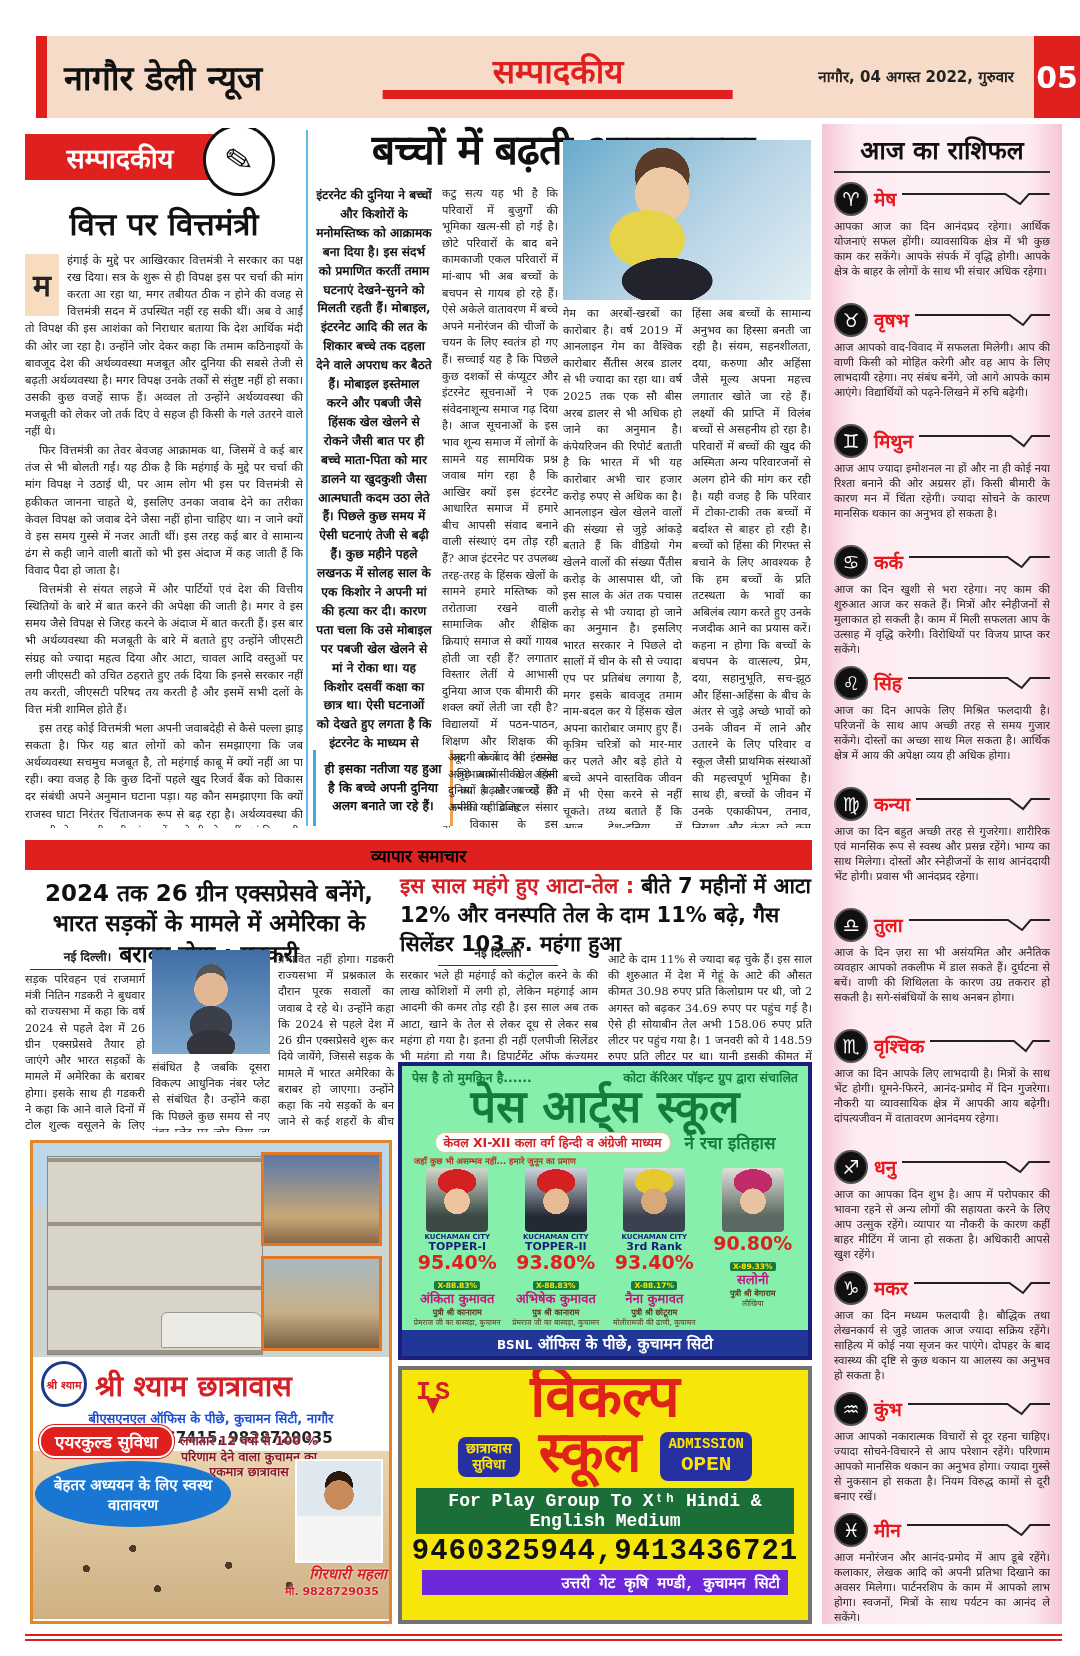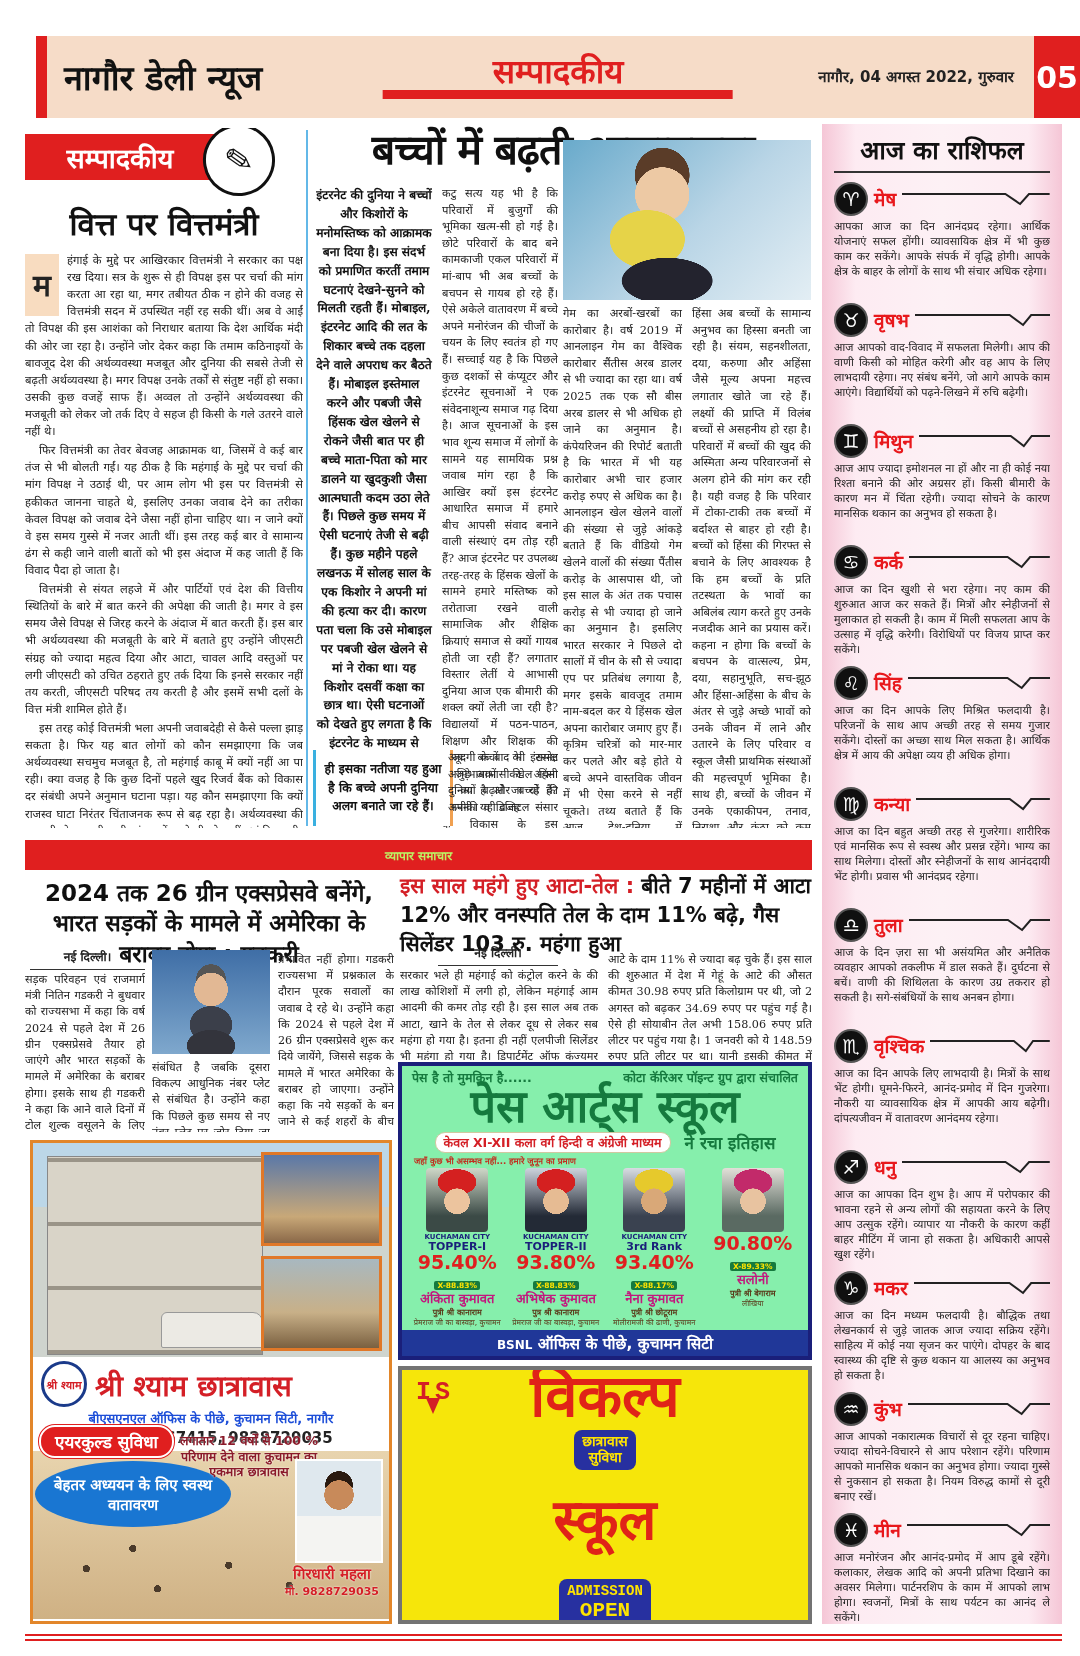--- a/index.html
+++ b/index.html
@@ -57,22 +57,22 @@
   .ho-title{font-size:25px;font-weight:bold;color:#111;text-align:center;border-bottom:2px solid #333;
             padding-bottom:5px;margin-bottom:8px;}
   .sign{height:119px;overflow:hidden;margin-bottom:2px;}
   .sign-head{display:flex;align-items:center;gap:6px;height:36px;}
   .zicon{flex:0 0 34px;width:34px;height:34px;border-radius:50%;background:#101010;color:#fff;border:2px solid #555;
          display:flex;align-items:center;justify-content:center;font-size:19px;box-sizing:border-box;}
   .sign-name{color:#e8181c;font-weight:bold;font-size:19px;white-space:nowrap;}
   .notch{flex:1;height:16px;}
   .sign-text{font-size:11px;line-height:1.37;text-align:justify;margin:2px 0 0;color:#222;font-family:"DejaVu Serif",serif;}
   
-  .biz-banner{position:absolute;left:25px;top:840px;width:787px;height:30px;background:#e01f1f;color:#bef264;
-              font-size:12px;font-weight:bold;display:flex;align-items:center;justify-content:center;}
+  .biz-banner{position:absolute;left:25px;top:840px;width:787px;height:30px;background:#e01f1f;color:#000000;
+              font-size:17px;font-weight:bold;display:flex;align-items:center;justify-content:center;}
   .g-headline{position:absolute;left:25px;top:878px;width:368px;font-size:23px;font-weight:bold;
               text-align:center;line-height:1.32;color:#101010;}
   .byline{font-size:12px;font-weight:bold;text-align:center;color:#222;}
   .byline-rule{border-bottom:1.5px solid #333;margin-top:4px;}
   .g-byline{position:absolute;left:30px;top:948px;width:115px;}
   .g-col{position:absolute;font-family:"DejaVu Serif",serif;font-size:11.2px;line-height:1.45;
          text-align:justify;color:#222;overflow:hidden;}
   .g-c1{left:25px;top:972px;width:120px;height:160px;}
   .g-c2{left:152px;top:1060px;width:118px;height:72px;}
   .g-c3{left:278px;top:952px;width:116px;height:180px;}
@@ -117,21 +117,21 @@
              padding:2px 0;margin-top:3px;}
   .pace-blue .bsnl{font-size:12px;}
   .pace-green{background:#157a3e;color:#ffe400;text-align:center;font-weight:bold;font-size:23px;padding:2px 0 3px;}
   
   .vikalp{position:absolute;left:398px;top:1366px;width:414px;height:258px;background:#f6e60a;
           border:4px solid #737373;box-sizing:border-box;overflow:hidden;font-family:Liberation Mono, monospace;}
   .vk-logo{position:absolute;left:14px;top:8px;font-size:25px;font-weight:bold;color:#d41f26;letter-spacing:4px;}
   .vk-logo::after{content:"";position:absolute;left:10px;top:20px;border-left:7px solid transparent;
                   border-right:7px solid transparent;border-top:16px solid #d41f26;}
   .vk-title{font-size:58px;font-weight:bold;color:#e02318;text-align:center;line-height:1.0;margin-top:2px;}
-  .vk-midrow{display:flex;align-items:center;justify-content:center;gap:28px;margin-top:0;flex-direction:column;}
+  .vk-midrow{display:flex;align-items:center;justify-content:center;gap:19px;margin-top:0;}
   .vk-badge{background:#2730a0;border-radius:8px;color:#ffe400;font-weight:bold;text-align:center;
             padding:4px 8px;line-height:1.15;}
   .vk-badge .b1{font-size:14px;}
   .vk-badge .b2{font-size:14px;}
   .vk-badge .open{font-size:21px;}
   .vk-school{font-size:56px;font-weight:bold;color:#e02318;line-height:0.95;}
   .vk-green{background:#1c6e38;color:#fff;font-weight:bold;font-size:18px;text-align:center;
             margin:5px 14px 0;padding:3px 0;}
   .vk-phones{font-size:29px;font-weight:bold;color:#111;text-align:center;letter-spacing:1px;margin-top:1px;}
   .vk-red{background:#6d28d9;color:#fff;font-weight:bold;font-size:15px;text-align:right;
@@ -165,22 +165,22 @@
   .hs-env{position:absolute;left:2px;top:10px;width:196px;height:66px;background:#1976d2;color:#fff;
           font-weight:bold;font-size:15px;border-radius:50%;display:flex;align-items:center;justify-content:center;
           text-align:center;padding:0 14px;box-sizing:border-box;}
   .hs-note{position:absolute;left:146px;top:-18px;width:140px;color:#8a1a2a;font-weight:bold;font-size:12.5px;
            text-align:center;line-height:1.25;text-shadow:0 0 2px #fff;}
   .hs-portrait{position:absolute;right:6px;top:8px;width:84px;height:100px;border:2px solid #fff;
      background:
        radial-gradient(circle 17px at 50% 34%,#c88a5a 0 86%,rgba(0,0,0,0) 87%),
        radial-gradient(circle 19px at 50% 24%,#2a1a10 0 72%,rgba(0,0,0,0) 73%),
        linear-gradient(#dfe8ee 0 55%,#f4f4f2 55% 100%);}
-  .hs-person{position:absolute;right:2px;top:112px;width:110px;text-align:center;color:#d41f26;
-             font-weight:bold;font-size:15px;text-shadow:0 0 2px #fff;}
+  .hs-person{position:absolute;right:2px;top:112px;width:110px;text-align:right;color:#d41f26;
+             font-weight:bold;font-size:15px;text-shadow:0 0 2px #fff;font-style:italic;}
   .hs-person-ph{position:absolute;right:2px;top:132px;width:110px;text-align:center;color:#d41f26;
                 font-weight:bold;font-size:11px;text-shadow:0 0 2px #fff;}
   
   .bottom-rule{position:absolute;left:25px;top:1634px;width:1037px;height:3px;
                border-top:2px solid #e01f1f;border-bottom:2px solid #e01f1f;}
 </style>
 </head>
 <body>
 
 <div class="page">

